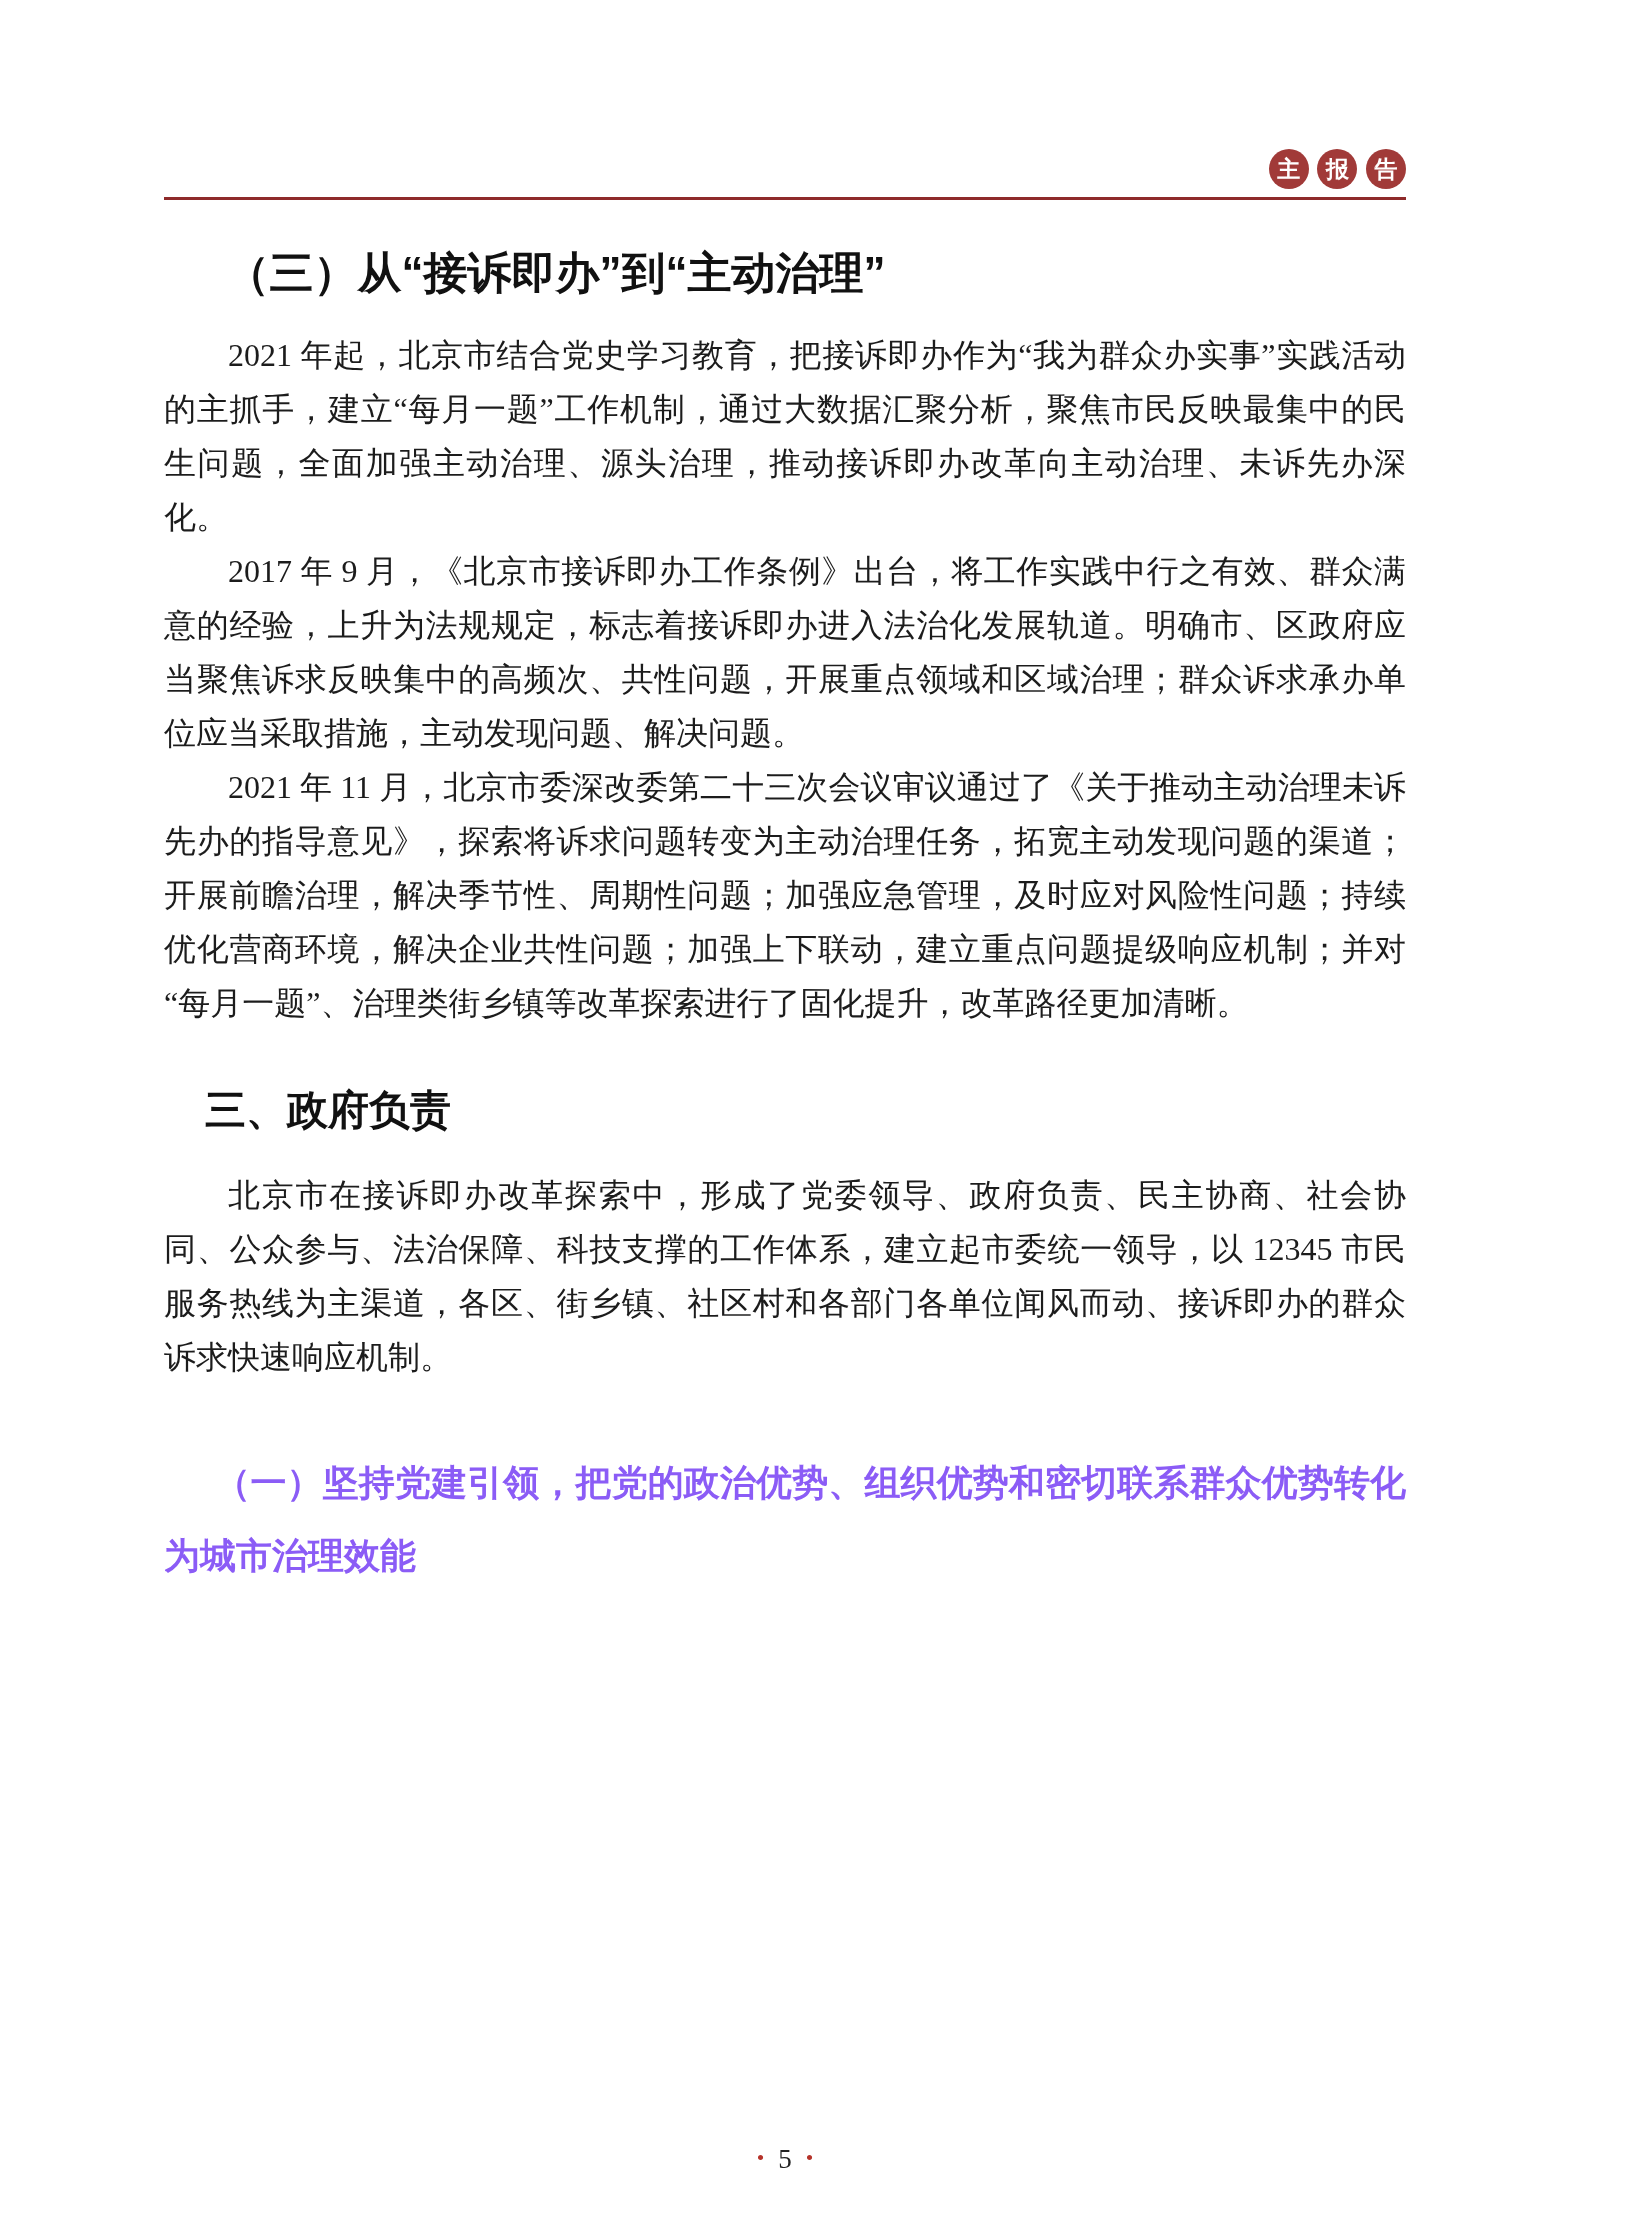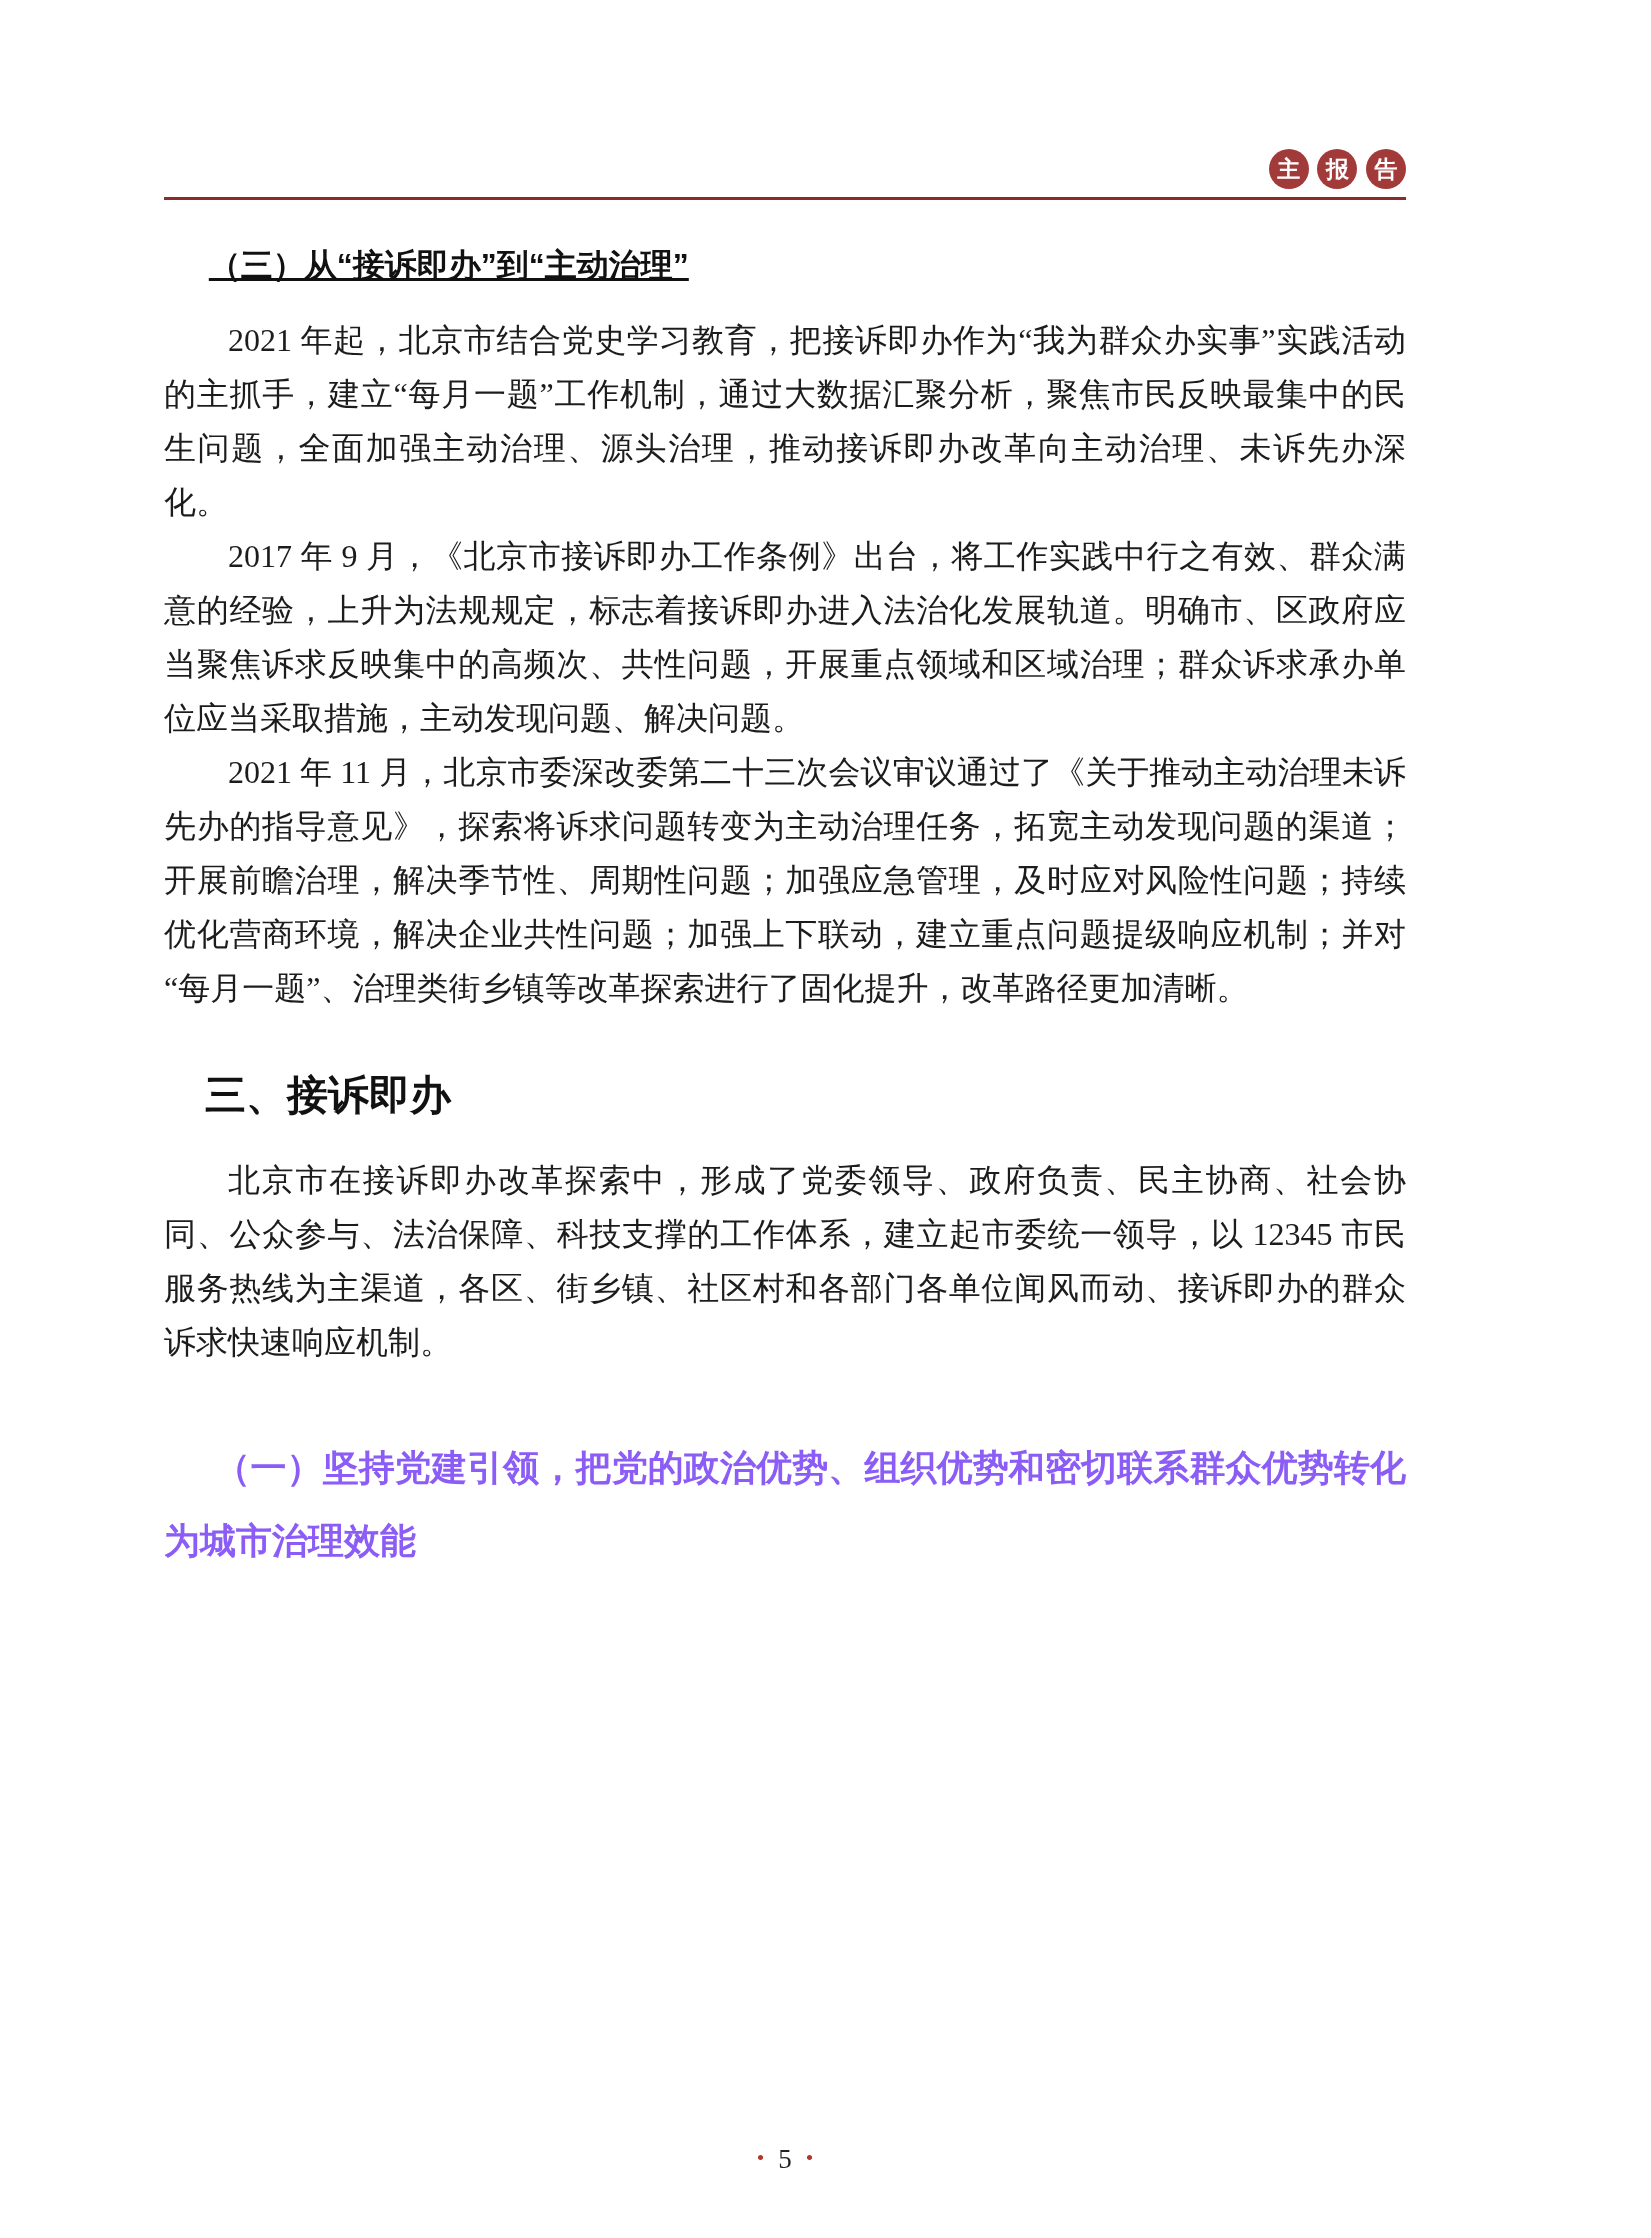--- a/index.html
+++ b/index.html
@@ -20,22 +20,22 @@
   .badge{
     width:40px;height:40px;border-radius:50%;
     background:#a13a38;color:#ffffff;
     display:flex;align-items:center;justify-content:center;
     font-family:"Liberation Sans","DejaVu Sans",sans-serif;
     font-weight:700;font-size:23px;line-height:1;
   }
   .rule{height:3.5px;background:#8e2a2a;margin-top:7.8px;}
   .h2-black{
     font-family:"Liberation Sans","DejaVu Sans",sans-serif;
-    font-weight:700;font-size:32px;line-height:1.25;color:#111111;
-    margin:45px 0 0;text-indent:1.4em;text-decoration:underline;
+    font-weight:700;font-size:44px;line-height:1.25;color:#111111;
+    margin:45px 0 0;text-indent:1.4em;
   }
   .h1-black{
     font-family:"Liberation Sans","DejaVu Sans",sans-serif;
     font-weight:700;font-size:41px;line-height:1.25;color:#111111;
     margin:55px 0 0;text-indent:1em;
   }
   .h2-red{
     font-family:"Liberation Sans","DejaVu Sans",sans-serif;
     font-weight:700;font-size:36px;line-height:73px;color:#8b5cf6;
     margin:62px 0 0;text-indent:1.4em;text-align:justify;text-align-last:left;
@@ -64,21 +64,21 @@
     <div class="rule"></div>
 
     <h2 class="h2-black">（三）从“接诉即办”到“主动治理”</h2>
 
     <div class="flow">
       <p>2021 年起，北京市结合党史学习教育，把接诉即办作为“我为群众办实事”实践活动的主抓手，建立“每月一题”工作机制，通过大数据汇聚分析，聚焦市民反映最集中的民生问题，全面加强主动治理、源头治理，推动接诉即办改革向主动治理、未诉先办深化。</p>
       <p>2017 年 9 月，《北京市接诉即办工作条例》出台，将工作实践中行之有效、群众满意的经验，上升为法规规定，标志着接诉即办进入法治化发展轨道。明确市、区政府应当聚焦诉求反映集中的高频次、共性问题，开展重点领域和区域治理；群众诉求承办单位应当采取措施，主动发现问题、解决问题。</p>
       <p>2021 年 11 月，北京市委深改委第二十三次会议审议通过了《关于推动主动治理未诉先办的指导意见》，探索将诉求问题转变为主动治理任务，拓宽主动发现问题的渠道；开展前瞻治理，解决季节性、周期性问题；加强应急管理，及时应对风险性问题；持续优化营商环境，解决企业共性问题；加强上下联动，建立重点问题提级响应机制；并对“每月一题”、治理类街乡镇等改革探索进行了固化提升，改革路径更加清晰。</p>
     </div>
 
-    <h1 class="h1-black">三、接诉即办</h1>
+    <h1 class="h1-black">三、政府负责</h1>
 
     <div class="flow flow-2">
       <p>北京市在接诉即办改革探索中，形成了党委领导、政府负责、民主协商、社会协同、公众参与、法治保障、科技支撑的工作体系，建立起市委统一领导，以 12345 市民服务热线为主渠道，各区、街乡镇、社区村和各部门各单位闻风而动、接诉即办的群众诉求快速响应机制。</p>
     </div>
 
     <h2 class="h2-red">（一）坚持党建引领，把党的政治优势、组织优势和密切联系群众优势转化为城市治理效能</h2>
 
 
   </div>
 

